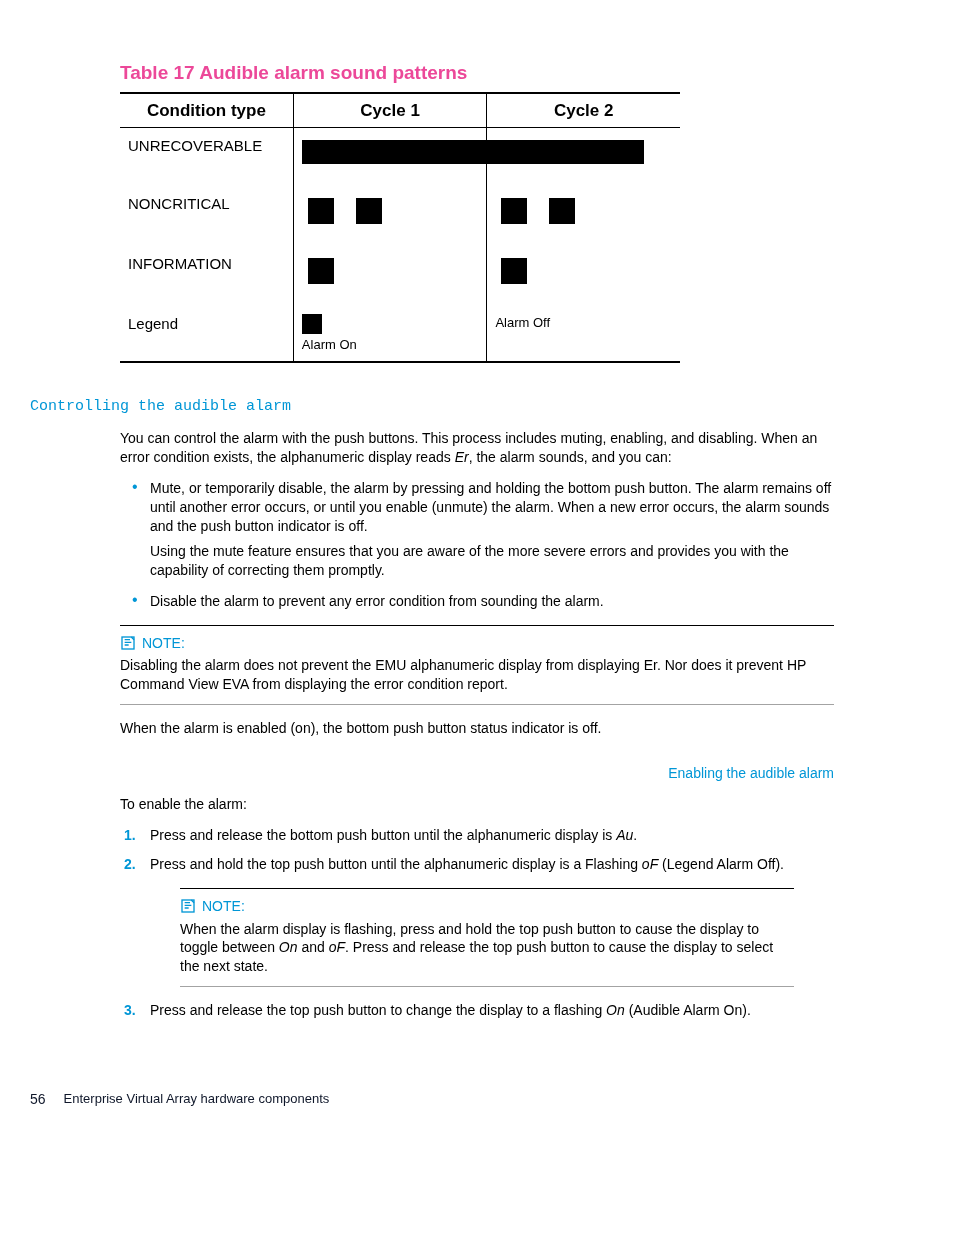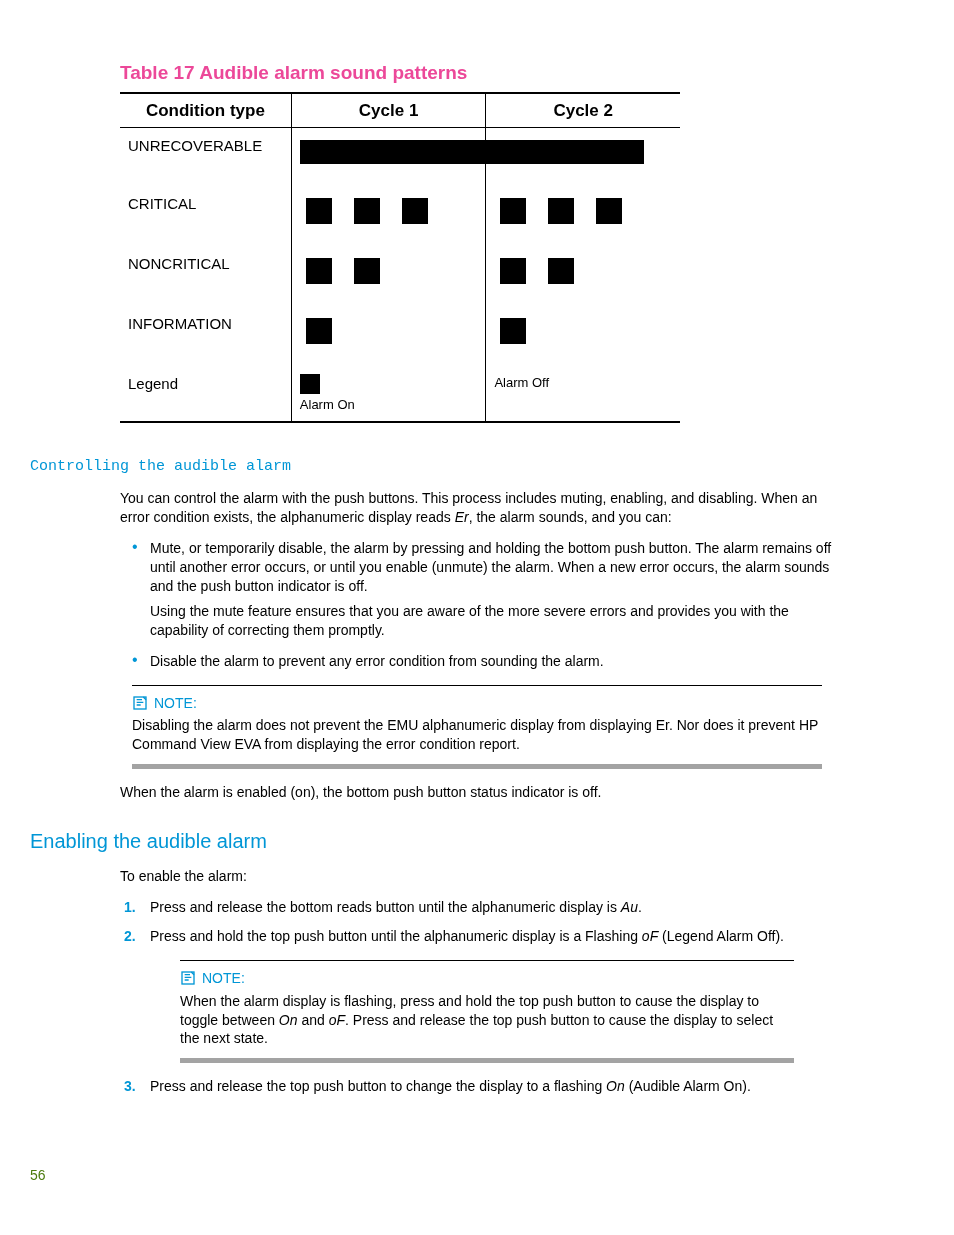--- a/index.html
+++ b/index.html
@@ -79,25 +79,26 @@
   .subheading {
     color: #0096d6;
     font-size: 15px;
     margin-top: 34px;
     margin-bottom: 0;
     margin-left: -90px;
     font-family: Liberation Mono, monospace;
   }
   .h2blue {
     color: #0096d6;
-    font-size: 20px;
+    font-size: 14px;
     font-weight: normal;
     margin-top: 26px;
     margin-bottom: 0;
     margin-left: -90px;
+    text-align: right;
   }
   p { margin: 12px 0; }
   ul.bullets {
     list-style: none;
     padding-left: 18px;
     margin: 6px 0;
   }
   ul.bullets > li {
     position: relative;
     padding-left: 12px;
@@ -125,22 +126,22 @@
   ol.steps > li::before {
     content: counter(step) ".";
     position: absolute;
     left: -26px;
     color: #0096d6;
     font-weight: bold;
   }
   em, .ital { font-style: italic; }
   .note-block {
     border-top: 1px solid #000;
-    border-bottom: 5px solid #a3a3a3;
-    margin: 14px 12px;
+    border-bottom: 1px solid #a3a3a3;
+    margin: 14px 0;
     padding: 8px 0 10px 0;
   }
   .note-block.inset {
     margin-left: 30px;
     margin-right: 40px;
   }
   .note-label {
     color: #0096d6;
     font-size: 14px;
     margin-bottom: 4px;
@@ -151,21 +152,21 @@
   .note-icon {
     width: 16px;
     height: 16px;
     flex-shrink: 0;
   }
   .footer {
     margin-top: 70px;
     font-size: 13px;
     display: flex;
     gap: 18px;
-    color: #4d7c0f;
+    color: #0f172a;
     margin-left: -90px;
   }
   .footer .pg { font-size: 14px; }
 </style>
 </head>
 <body>
 
 <div class="table-title">Table 17 Audible alarm sound patterns</div>
 
 <table class="alarm">
@@ -177,37 +178,20 @@
     </tr>
   </thead>
   <tbody>
     <tr>
       <td>UNRECOVERABLE</td>
       <td style="padding-right:0;">
           <div class="bar-full"></div>
         </td>
       <td style="padding-left:0;">
           <div class="bar-half-left" style="width:85%;"></div>
-        </td>
-    </tr>
-    <tr>
-      <td>CRITICAL</td>
-      <td>
-          <div class="pulse-row">
-            <span class="pulse"></span>
-            <span class="pulse"></span>
-            <span class="pulse"></span>
-          </div>
-        </td>
-      <td>
-          <div class="pulse-row">
-            <span class="pulse"></span>
-            <span class="pulse"></span>
-            <span class="pulse"></span>
-          </div>
         </td>
     </tr>
     <tr>
       <td>NONCRITICAL</td>
       <td>
           <div class="pulse-row">
             <span class="pulse"></span>
             <span class="pulse"></span>
           </div>
         </td>
@@ -271,21 +255,21 @@
 </div>
 
 <p>When the alarm is enabled (on), the bottom push button status indicator is off.</p>
 
 <div class="h2blue">Enabling the audible alarm</div>
 
 <p>To enable the alarm:</p>
 
 <ol class="steps">
   <li>
-    <span>Press and release the bottom reads button until the alphanumeric display is </span><em>Au</em><span>.</span>
+    <span>Press and release the bottom push button until the alphanumeric display is </span><em>Au</em><span>.</span>
   </li>
   <li>
     <span>Press and hold the top push button until the alphanumeric display is a Flashing </span><em>oF</em><span> (Legend Alarm Off).</span>
     <div class="note-block inset">
       <div class="note-label">
         <svg class="note-icon" viewBox="0 0 24 24">
             <rect x="3" y="3" width="18" height="18" fill="none" stroke="#0096d6" stroke-width="2"></rect>
             <path d="M7 7h8M7 11h10M7 15h6" stroke="#0096d6" stroke-width="2"></path>
             <path d="M17 3l4 4" stroke="#0096d6" stroke-width="2"></path>
           </svg>
@@ -296,13 +280,14 @@
       </div>
     </div>
   </li>
   <li>
     <span>Press and release the top push button to change the display to a flashing </span><em>On</em><span> (Audible Alarm On).</span>
   </li>
 </ol>
 
 <div class="footer">
   <span class="pg">56</span>
+  <span>Enterprise Virtual Array hardware components</span>
 </div>
 
 </body></html>

